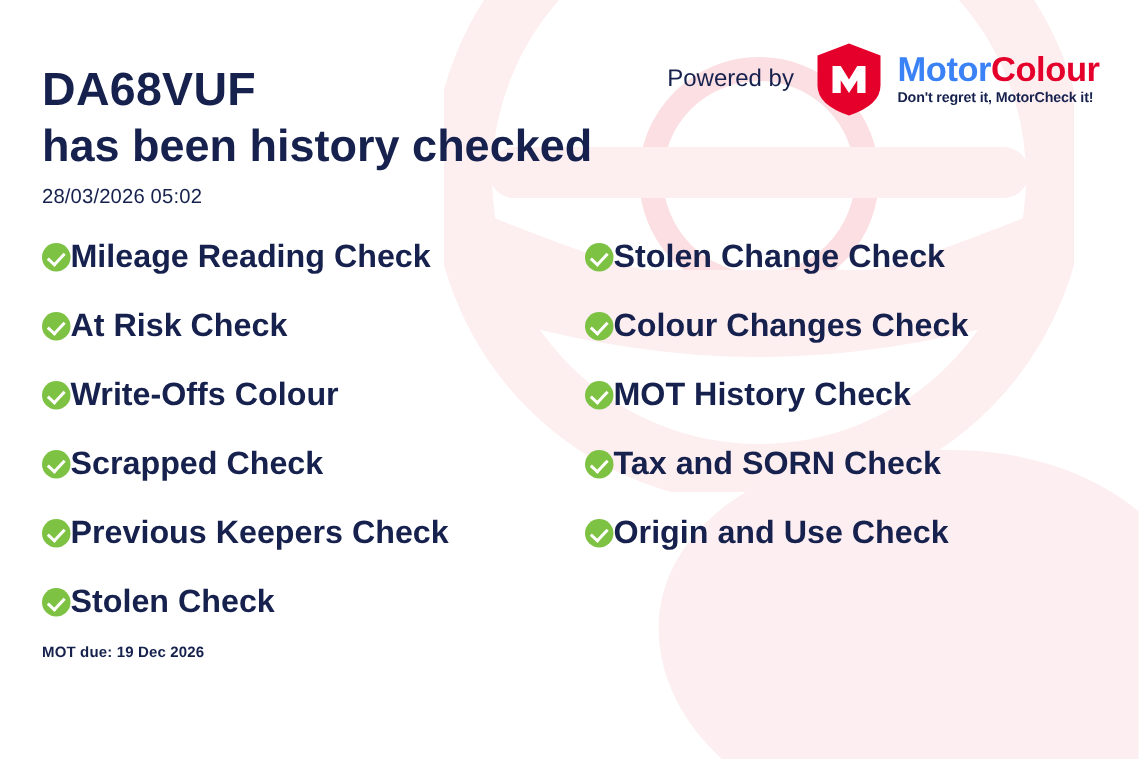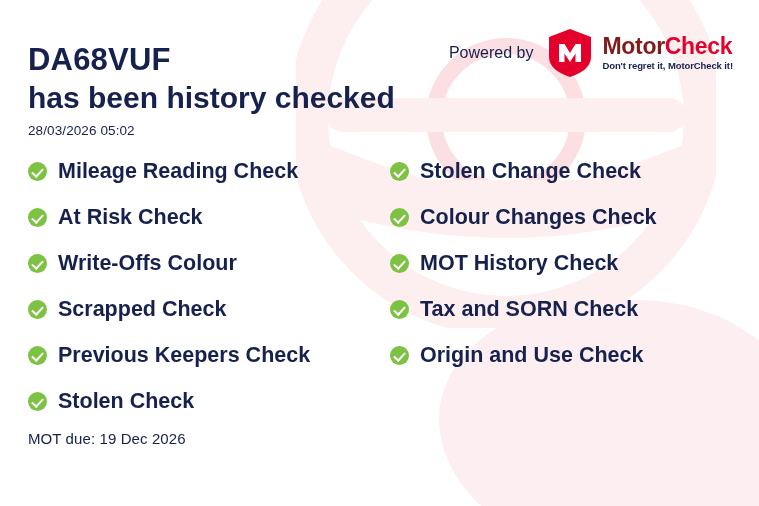--- a/index.html
+++ b/index.html
@@ -103,21 +103,21 @@
     position: relative;
   }
   .logo-text {
     line-height: 1;
   }
   .logo-title {
     font-size: 23px;
     font-weight: bold;
     letter-spacing: -0.3px;
   }
-  .logo-title .motor { color: #7f1d1d; }
+  .logo-title .motor { color: #3b82f6; }
   .logo-title .check { color: #e4002b; }
   .logo-tagline {
     font-size: 9.5px;
     font-weight: bold;
     color: #16214d;
     margin-top: 3px;
     letter-spacing: -0.1px;
   }
 
   
@@ -128,21 +128,20 @@
     width: 700px;
     display: flex;
   }
   .col {
     width: 362px;
   }
   .col.right { width: 330px; }
   .check-item {
     display: flex;
     align-items: center;
-    gap: 11px;
     height: 46px;
   }
   .tick {
     width: 19px;
     height: 19px;
     flex: 0 0 19px;
     border-radius: 50%;
     background: #7dc243;
     position: relative;
   }
@@ -161,22 +160,22 @@
     font-size: 21.5px;
     font-weight: bold;
     color: #16214d;
     white-space: nowrap;
   }
 
   .mot-due {
     position: absolute;
     left: 28px;
     top: 430px;
-    font-size: 15px;
-    font-weight: normal;
+    font-size: 10px;
+    font-weight: bold;
     color: #16214d;
     letter-spacing: 0.1px;
   }
 </style>
 </head>
 <body>
 
 <div class="canvas">
 
   <div class="bg-wheel">
@@ -201,21 +200,21 @@
       <span class="powered-label">Powered by</span>
       <span class="logo">
         <span class="logo-mark">
           <svg width="46" height="50" viewBox="0 0 46 50" xmlns="http://www.w3.org/2000/svg">
             <path d="M23 1 L44 9 V29 Q44 42 23 49 Q2 42 2 29 V9 Z" fill="#e4002b"></path>
             <path d="M12 34 V16 h5.5 L23 25 l5.5-9 H34 v18 h-5.5 V25.5 L23 34 l-5.5-8.5 V34 Z" fill="#ffffff"></path>
           </svg>
         </span>
         <span class="logo-text">
           <span class="logo-title">
-            <span class="motor">Motor</span><span class="check">Check</span>
+            <span class="motor">Motor</span><span class="check">Colour</span>
           </span>
           <div class="logo-tagline">Don't regret it, MotorCheck it!</div>
         </span>
       </span>
     </div>
 
     <div class="checks">
 
       <div class="col left">
         <div class="check-item">

